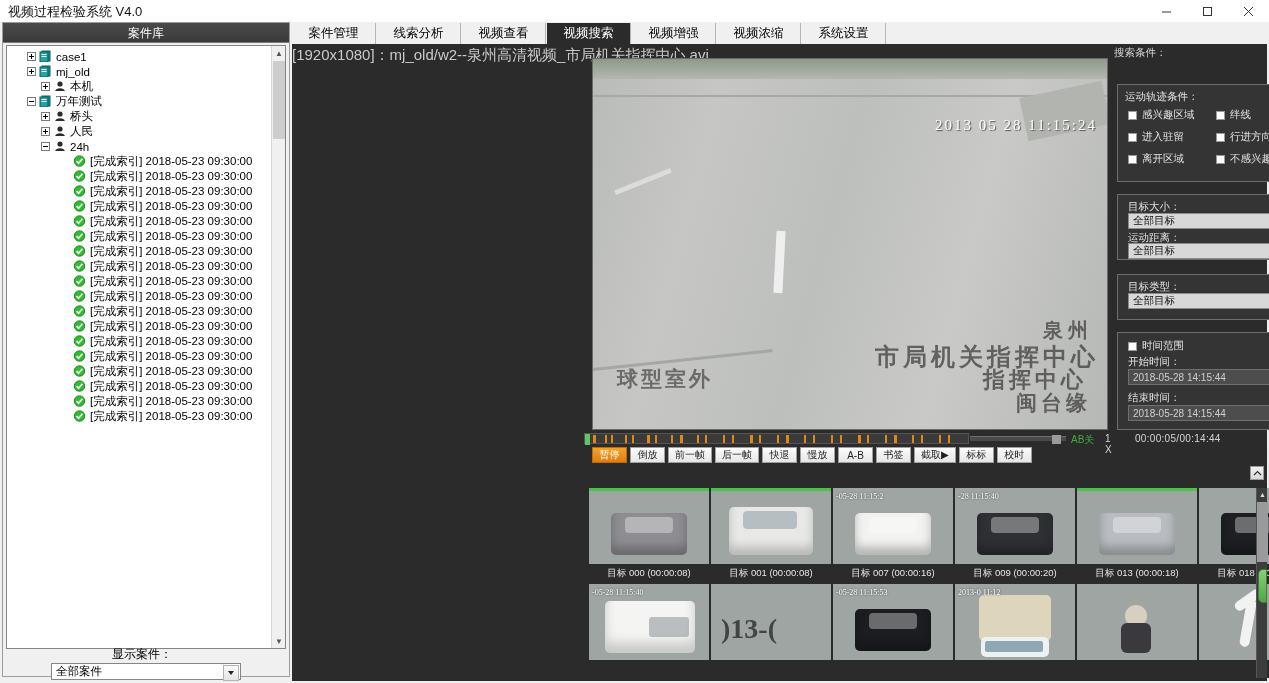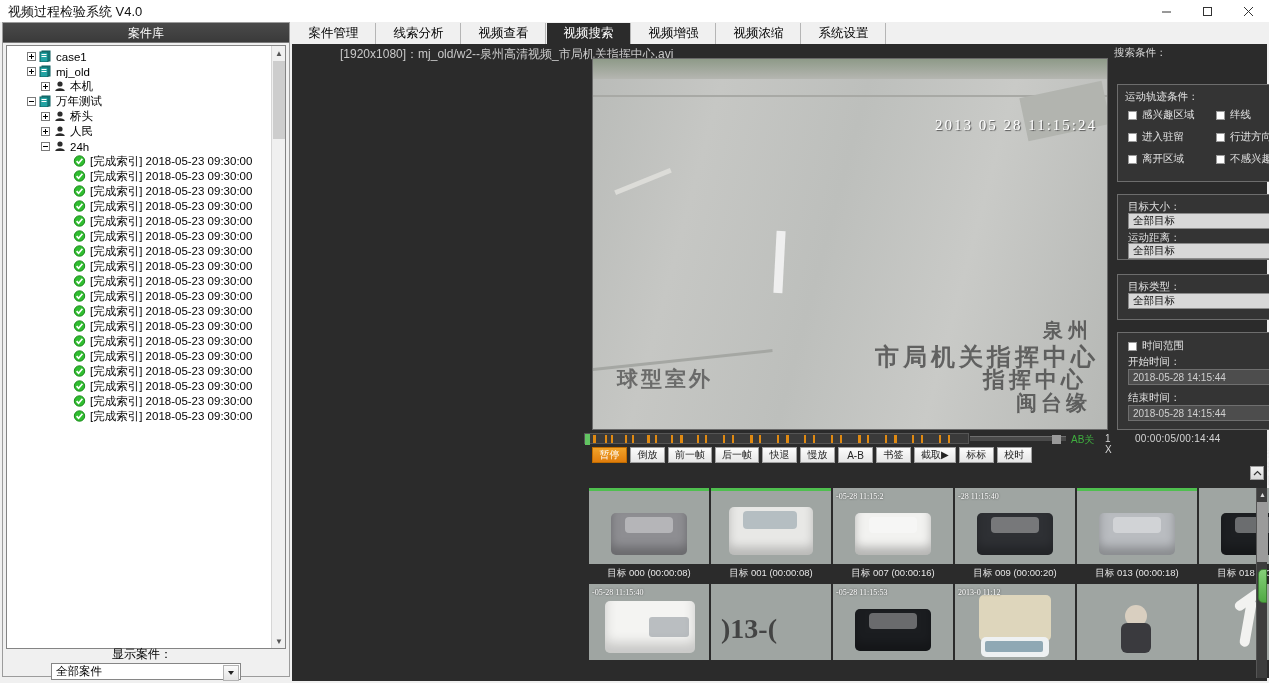--- a/index.html
+++ b/index.html
@@ -105,21 +105,21 @@
   }
   .tab {
     height: 21px; min-width: 84px; padding: 0 14px; margin-right: 1px;
     background: #f0f0f0; color: #000; font-size: 12.5px;
     display: flex; align-items: center; justify-content: center;
     border-right: 1px solid #b5b5b5;
   }
   .tab.active { background: #2b2b2b; color: #ffffff; }
 
   .filepath {
-    position: absolute; left: 8px; top: 24px; font-size: 12px; color: #c9c9c9; padding-left: 40px;
+    position: absolute; left: 0; top: 24px; font-size: 15px; color: #c9c9c9;
   }
   .searchcond-label {
     position: absolute; left: 822px; top: 24px; font-size: 10.5px; color: #d6d6d6;
   }
 
   
   .videowrap {
     position: absolute; left: 300px; top: 36px; width: 516px; height: 372px;
     border: 1px solid #6a6a6a; background: #000; overflow: hidden;
   }

